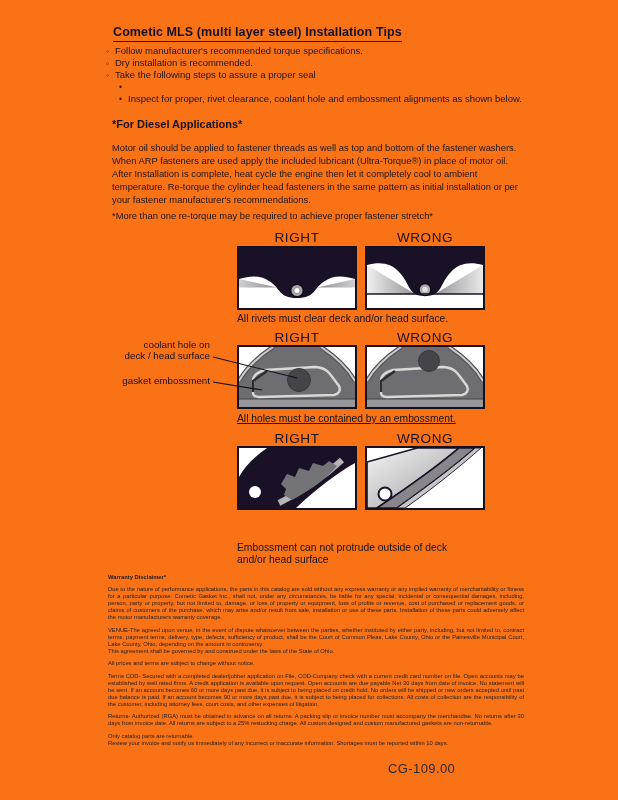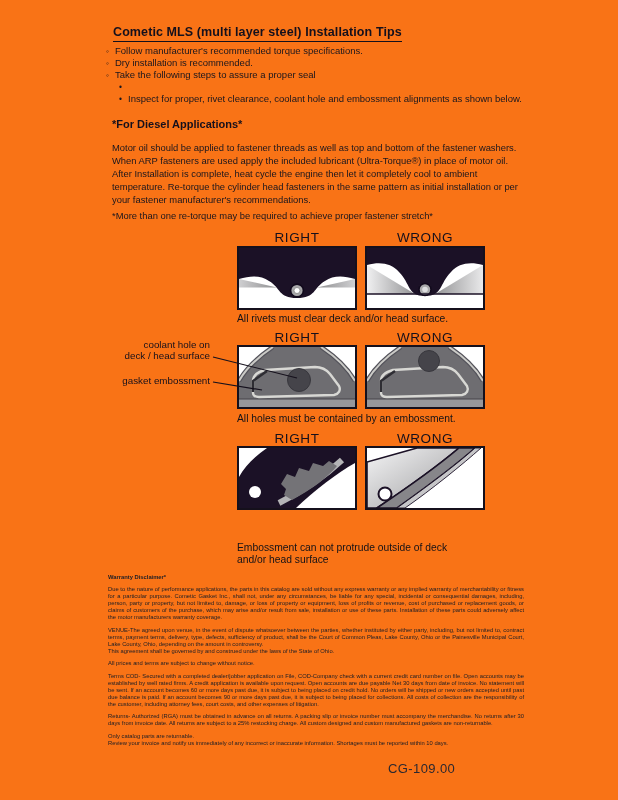--- a/index.html
+++ b/index.html
@@ -157,21 +157,21 @@
       <path d="M14,45 L14,34 L28,24" fill="none" stroke="#2e2d33" stroke-width="2.4" stroke-linejoin="round"></path>
       <circle cx="62" cy="14" r="10.5" fill="#45444a" stroke="#38373d" stroke-width="1"></circle>
     </svg>
   </div>
 
   <svg class="abs leader" style="left:0;top:330px;" width="618" height="80">
     <line x1="213" y1="27" x2="297" y2="48" stroke="#15101c" stroke-width="1.2"></line>
     <line x1="213" y1="52" x2="262" y2="60" stroke="#15101c" stroke-width="1.2"></line>
   </svg>
 
-  <div class="abs caption" style="left:237px;top:413px;width:300px;">All holes must be contained by an embossment.</div>
+  <div class="abs caption" style="left:237px;top:413px;width:300px;text-decoration:underline;">All holes must be contained by an embossment.</div>
 
   <div class="abs rw-label" style="left:237px;top:431px;">RIGHT</div>
   <div class="abs rw-label" style="left:365px;top:431px;">WRONG</div>
 
   <div class="abs dbox" style="left:237px;top:446px;">
     <svg viewBox="0 0 116 60" preserveAspectRatio="none">
       <rect width="116" height="60" fill="#1b1126"></rect>
       <path d="M0,0 L28,0 C16,8 6,18 0,29 Z" fill="#ffffff"></path>
       <path d="M116,15 C98,25 76,42 57,60 L116,60 Z" fill="#ffffff"></path>
       <path d="M40,55 C64,43 86,28 103,12" stroke="#b4b4b6" stroke-width="6" fill="none"></path>

